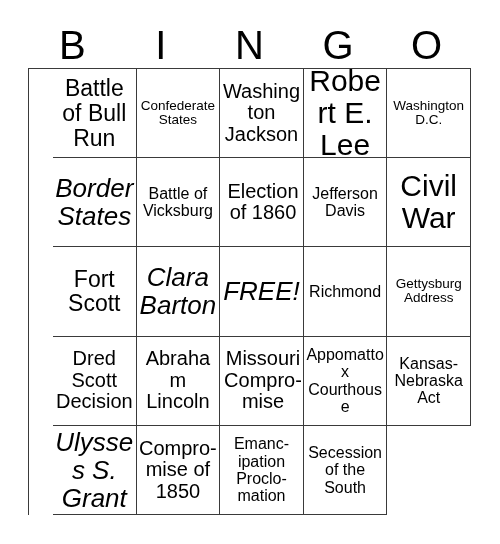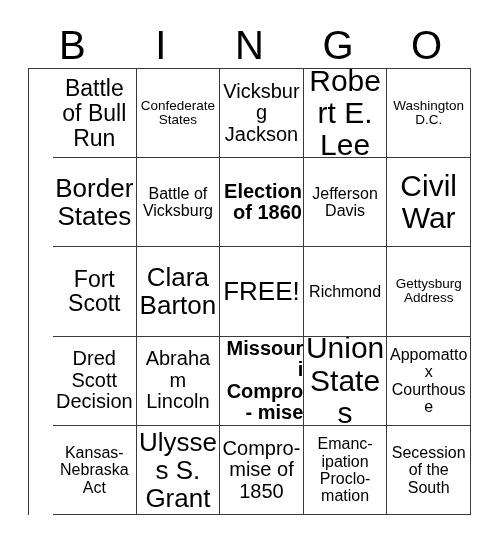--- a/index.html
+++ b/index.html
@@ -79,28 +79,28 @@
     line-height: 1.08;
     font-weight: normal;
     word-wrap: break-word;
     overflow-wrap: break-word;
     hyphens: manual;
     color: #000000;
   }
 
   
   .fs-xxl  { font-size: 30px; }
-  .fs-xl   { font-size: 26px; }
+  .fs-xl   { font-size: 26px; font-style: italic; }
   .fs-lg   { font-size: 23px; }
   .fs-md   { font-size: 20px; }
   .fs-sm   { font-size: 16px; }
   .fs-xs   { font-size: 13.5px; }
   .fs-xxs  { font-size: 16px; }
 
-  .align-left { text-align: right; padding-left: 3px; font-weight: bold; }
+  .align-left { text-align: center; padding-left: 3px; }
 </style>
 </head>
 <body>
 
 <div class="card">
 
   <div class="header-row">
     <div class="header-cell">B</div>
     <div class="header-cell">I</div>
     <div class="header-cell">N</div>
@@ -109,21 +109,21 @@
   </div>
 
   <div class="grid" id="bingo-grid">
       <div class="cell">
         <span class="cell-text fs-lg">Battle of Bull Run</span>
       </div>
       <div class="cell">
         <span class="cell-text fs-xs">Confederate States</span>
       </div>
       <div class="cell">
-        <span class="cell-text fs-md">Vicksburg Jackson</span>
+        <span class="cell-text fs-md">Washington Jackson</span>
       </div>
       <div class="cell">
         <span class="cell-text fs-xxl">Robert E. Lee</span>
       </div>
       <div class="cell">
         <span class="cell-text fs-xs">Washington D.C.</span>
       </div>
       <div class="cell">
         <span class="cell-text fs-xl">Border States</span>
       </div>
@@ -157,23 +157,20 @@
       <div class="cell">
         <span class="cell-text fs-md">Dred Scott Decision</span>
       </div>
       <div class="cell">
         <span class="cell-text fs-md">Abraham Lincoln</span>
       </div>
       <div class="cell">
         <span class="cell-text fs-md align-left">Missouri Compro- mise</span>
       </div>
       <div class="cell">
-        <span class="cell-text fs-xxl">Union States</span>
-      </div>
-      <div class="cell">
         <span class="cell-text fs-xxs">Appomattox Courthouse</span>
       </div>
       <div class="cell">
         <span class="cell-text fs-sm">Kansas- Nebraska Act</span>
       </div>
       <div class="cell">
         <span class="cell-text fs-xl">Ulysses S. Grant</span>
       </div>
       <div class="cell">
         <span class="cell-text fs-md">Compro- mise of 1850</span>

